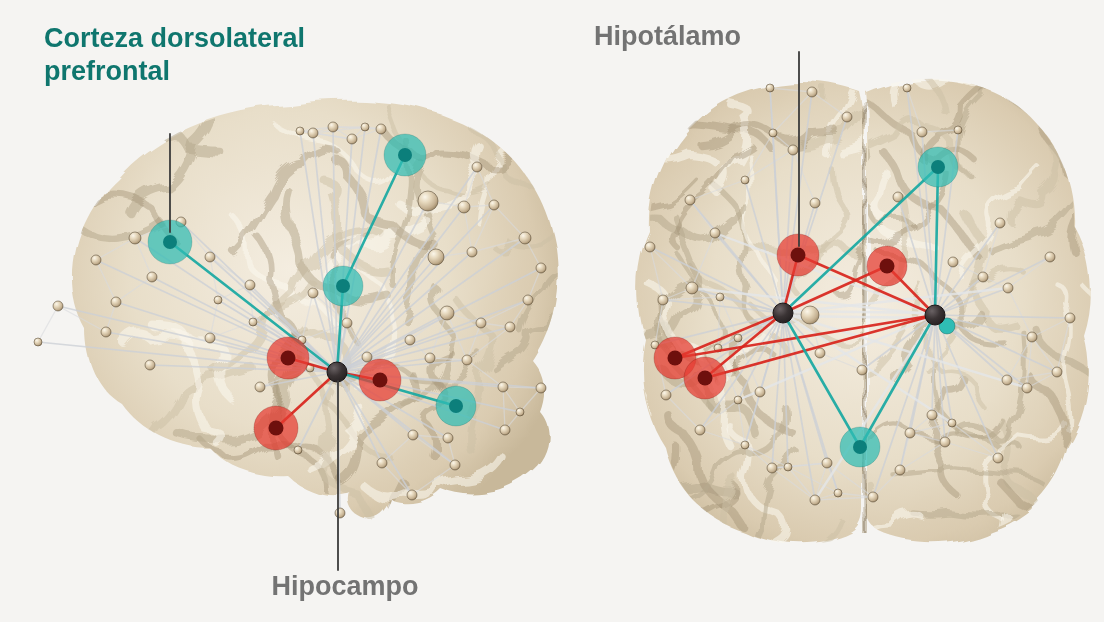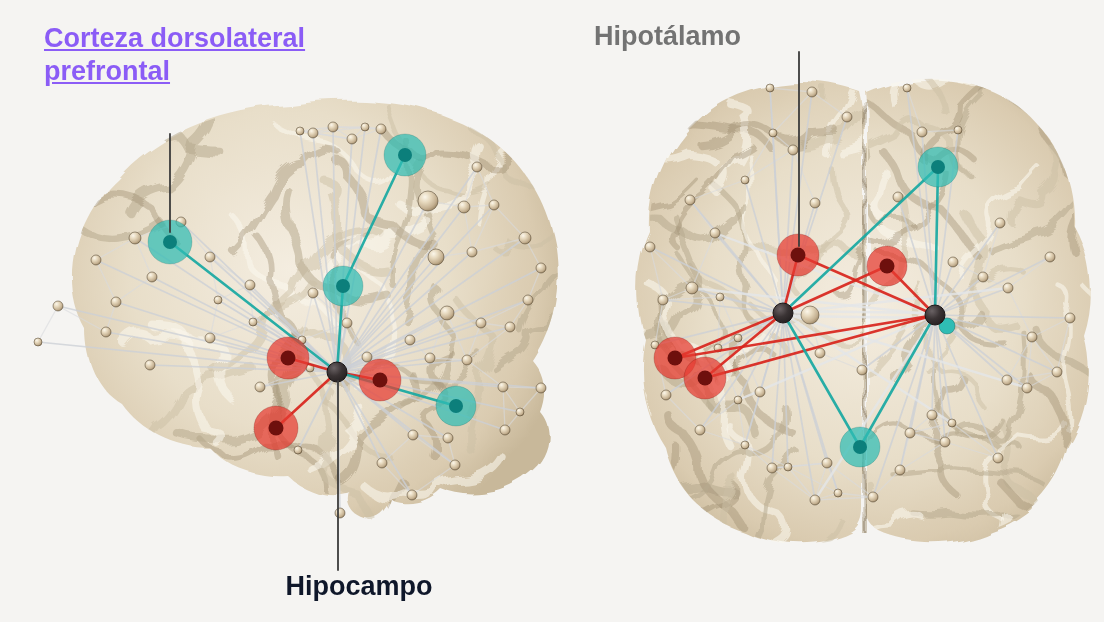--- a/index.html
+++ b/index.html
@@ -622,16 +622,16 @@
         <circle cx="783" cy="313" r="10" fill="url(#centerGrad)" stroke="#1b1616" stroke-width="1"></circle>
         <circle cx="935" cy="315" r="10" fill="url(#centerGrad)" stroke="#1b1616" stroke-width="1"></circle>
       </g>
     <g id="pointers">
         <line x1="170" y1="134" x2="170" y2="232" stroke="#3b3b3b" stroke-width="1.8" stroke-opacity="1" stroke-linecap="round"></line>
         <line x1="799" y1="52" x2="799" y2="246" stroke="#3b3b3b" stroke-width="1.8" stroke-opacity="1" stroke-linecap="round"></line>
         <line x1="338" y1="381" x2="338" y2="570" stroke="#3b3b3b" stroke-width="1.8" stroke-opacity="1" stroke-linecap="round"></line>
       </g>
   </svg>
 
-  <div class="label" id="lab-0" style="left: 44px; top: 22px; width: 345px; color: #8b5cf6; text-decoration: underline;">Corteza dorsolateral prefrontal</div>
+  <div class="label" id="lab-0" style="left: 44px; top: 22px; width: 345px; color: #0f766e;">Corteza dorsolateral prefrontal</div>
   <div class="label" id="lab-1" style="left: 594px; top: 20px; width: 230px; color: #737373;">Hipotálamo</div>
-  <div class="label center" id="lab-2" style="left: 359px; top: 570px; width: 230px; color: #0f172a;">Hipocampo</div>
+  <div class="label center" id="lab-2" style="left: 345px; top: 570px; width: 230px; color: #737373;">Hipocampo</div>
 </div>
 
 </body></html>

